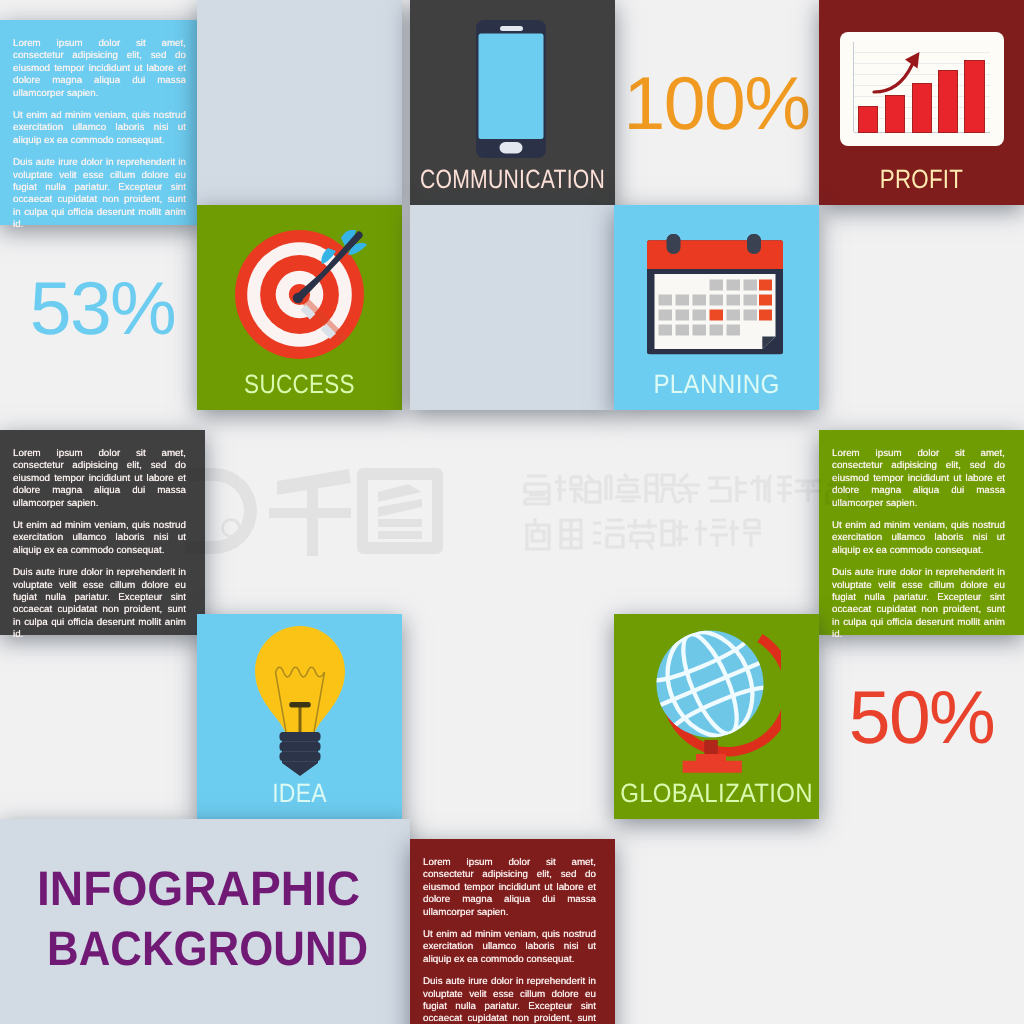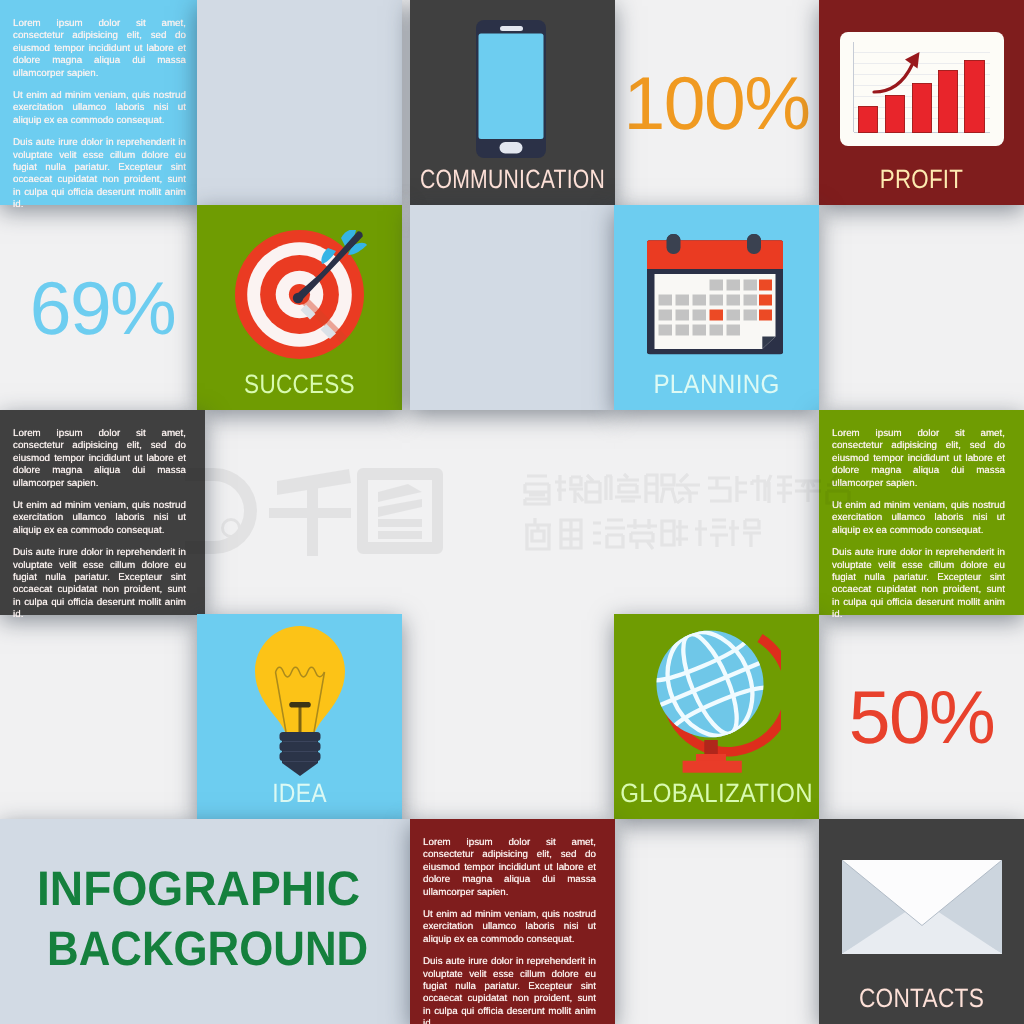--- a/index.html
+++ b/index.html
@@ -15,21 +15,21 @@
   .bg-orange{background:#7f1d1d;}
   .bg-green{background:#6f9c02;}
   .bg-cyan{background:#6dcdf0;}
   .bg-bgray{background:#d2dae4;}
   .bg-white{background:#f1f1f2;}
   .cell{z-index:1;}
   .shadow{box-shadow:0 6px 22px rgba(40,52,68,0.52);z-index:3;}
   .watermark{position:absolute;left:0;top:0;width:1024px;height:1024px;z-index:9;pointer-events:none;}
 
   
-  .lorem{padding:18px 19px 0 13px;box-sizing:border-box;}
+  .lorem{padding:18px 19px 0 13px;box-sizing:border-box;margin-top:20px;}
   .lorem p{margin:0 0 10px 0;font-size:9.8px;line-height:12.4px;
            text-align:justify;color:#fdf1ee;font-weight:400;
            letter-spacing:0.0px;
            text-shadow:0 0 0.7px rgba(255,255,255,0.85);}
   .lorem p:last-child{margin-bottom:0;}
 
   
   .stat{position:absolute;left:0;right:0;top:0;bottom:0;display:flex;
         align-items:center;justify-content:center;
         font-size:75px;font-weight:400;letter-spacing:-1.5px;}
@@ -41,21 +41,21 @@
   .tile .cap{position:absolute;left:-60px;right:-60px;top:166px;text-align:center;
              font-size:26.4px;letter-spacing:0.3px;line-height:26px;
              font-weight:400;white-space:nowrap;
              transform:scaleX(var(--capsx,0.87));transform-origin:50% 0;}
   .cap-red{color:#fde0d7;}
   .cap-orange{color:#fdeab0;}
   .cap-green{color:#d9fbb0;}
   .cap-cyan{color:#ddfaf4;}
 
   
-  .bigtitle{color:#15803d;font-weight:700;}
+  .bigtitle{color:#701a75;font-weight:700;}
   .bigtitle div{position:absolute;left:37px;font-size:48.5px;line-height:48px;
                 white-space:nowrap;transform-origin:0 0;}
   .bigtitle .t1{top:45.5px;transform:scaleX(0.952);}
   .bigtitle .t2{top:105.5px;left:47px;transform:scaleX(0.903);}
 </style>
 </head>
 <body>
 
 <div class="stage">
 
@@ -102,21 +102,21 @@
           <rect x="124.5" y="28.5" width="20" height="72"></rect>
         </g>
         <path d="M34 60 C 50 60, 63 52, 72 33" fill="none" stroke="#99181c" stroke-width="3.2" stroke-linecap="round"></path>
         <path d="M65 27.5 L79.5 20 L77.5 36.5 Z" fill="#99181c"></path>
       </svg>
     </div>
     <div style="--capsx:0.847" class="cap cap-orange"><span>PROFIT</span></div>
   </div>
 
   <div class="cell c0 r1 w1 h1 bg-white">
-    <div class="stat" style="color:#6dcdf0">69%</div>
+    <div class="stat" style="color:#6dcdf0">53%</div>
   </div>
   <div class="cell c1 r1 w1 h1 bg-green tile shadow">
     <div class="art">
       <svg width="132" height="131" viewBox="0 0 132 131" style="margin-left:3px;margin-top:2px">
         <circle cx="64.5" cy="64.5" r="64.5" fill="#ea3b22"></circle>
         <circle cx="64.5" cy="64.5" r="52.3" fill="#fbf3f2"></circle>
         <circle cx="64.5" cy="64.5" r="39.4" fill="#ea3b22"></circle>
         <circle cx="64.5" cy="64.5" r="23.8" fill="#fbf3f2"></circle>
         <circle cx="64.5" cy="64.5" r="10.6" fill="#ea3b22"></circle>
         <clipPath id="tgtclip">
@@ -338,27 +338,14 @@
         <g transform="translate(693,517)">
           <path d="M2 12 h12 M7 3 v26 M19 3 h14 M19 10 h14 M17 18 h18 M24 18 v12"></path>
         </g>
         <g transform="translate(727,517)">
           <path d="M2 11 h10 M6 3 v26 M18 3 h14 M18 3 v8 h14 v-8 M16 16 h18 M24 16 v14"></path>
         </g>
       </g>
 </svg>
   </div>
 
-  <div class="cell c4 r4 w1 h1 bg-red tile shadow">
-    <div class="art">
-      <svg width="160" height="94" viewBox="0 0 160 94" style="margin-left:1px;margin-top:-3px">
-        <rect x="0" y="0" width="160" height="94" fill="#fcfcfd"></rect>
-        <path d="M0 0 L0 94 L67 53 Z" fill="#ccd5de"></path>
-        <path d="M160 0 L160 94 L93 53 Z" fill="#ccd5de"></path>
-        <path d="M0 94 L80 41 L160 94 Z" fill="#e8ecf1"></path>
-        <path d="M0 0 L80 65.5 L160 0 Z" fill="#fcfcfd"></path>
-        <path d="M0 0 L80 65.5 L160 0" fill="none" stroke="#aab6c2" stroke-width="0.9"></path>
-      </svg>
-    </div>
-    <div style="--capsx:0.86" class="cap cap-red"><span>CONTACTS</span></div>
-  </div>
 
 </div>
 
 </body></html>

